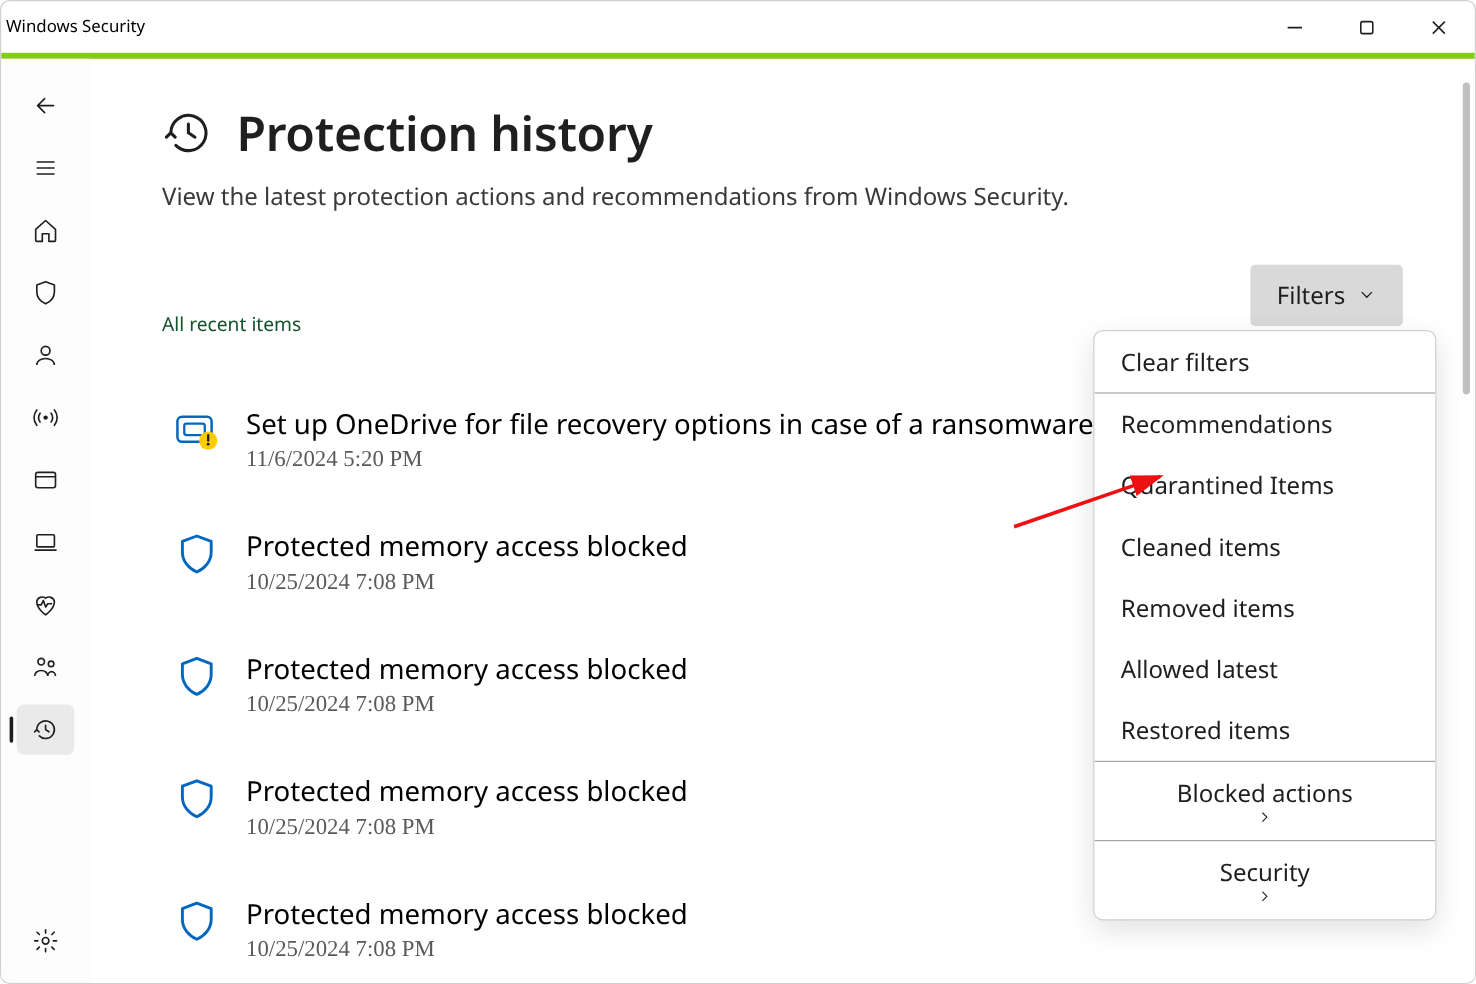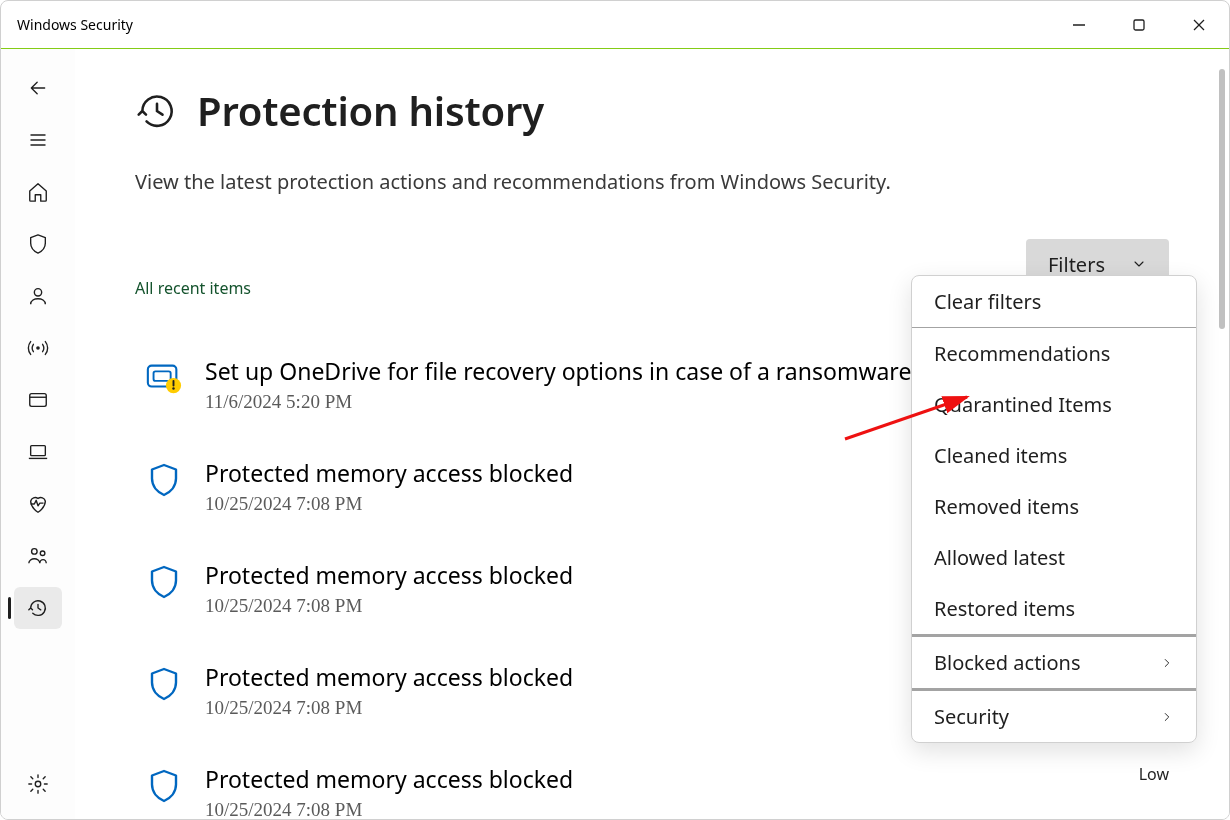--- a/index.html
+++ b/index.html
@@ -13,22 +13,22 @@
     color: #1f1f1f;
     border: 1px solid #d0d0d0;
     border-radius: 8px;
   }
   
   .titlebar {
     height: 48px;
     display: flex;
     align-items: center;
     justify-content: space-between;
-    padding-left: 16px;
-    border-bottom: 1px solid #84cc16;
+    padding-left: 4px;
+    border-bottom: 5px solid #84cc16;
     font-size: 14px;
   }
   .titlebar .title { font-weight: 400; color: #000; }
   .win-buttons { display: flex; height: 100%; }
   .win-btn {
     width: 60px; height: 100%;
     display: flex; align-items: center; justify-content: center;
     font-size: 16px; color: #1f1f1f;
   }
   
@@ -83,37 +83,37 @@
     display: flex;
     align-items: center;
     gap: 18px;
   }
   .page-header h1 {
     font-size: 40px;
     font-weight: 600;
     letter-spacing: -0.2px;
   }
   .subtitle {
-    margin-top: 30px;
+    margin-top: 12px;
     font-size: 20px;
     color: #3a3a3a;
   }
   .section-row {
     display: flex;
     align-items: center;
     justify-content: space-between;
     margin-top: 34px;
   }
   .section-title {
     font-size: 16px;
     color: #14532d;
     margin-top: 48px;
   }
   .filters-btn {
-    display: flex; align-items: center; gap: 26px;
+    display: flex; align-items: center; gap: 10px;
     background: #d9d9d9;
     padding: 12px 22px;
     border-radius: 4px;
     font-size: 20px;
     margin-left: 48px;
   }
   .items { margin-top: 56px; }
   .item {
     display: flex;
     align-items: flex-start;
@@ -158,21 +158,21 @@
     overflow: hidden;
   }
   .menu-item {
     padding: 12px 22px;
     font-size: 20px;
     display: flex;
     align-items: center;
     justify-content: space-between;
   }
   .menu-item.border-b { border-bottom: 1px solid #a3a3a3; }
-  .menu-item.border-t { border-top: 3px solid #a3a3a3; }
+  .menu-item.border-t { border-top: 1px solid #a3a3a3; flex-direction: column; }
   
   .arrow-anno {
     position: absolute;
     left: 838px;
     top: 384px;
     z-index: 60;
     pointer-events: none;
   }
   svg { display: block; }
 </style>

